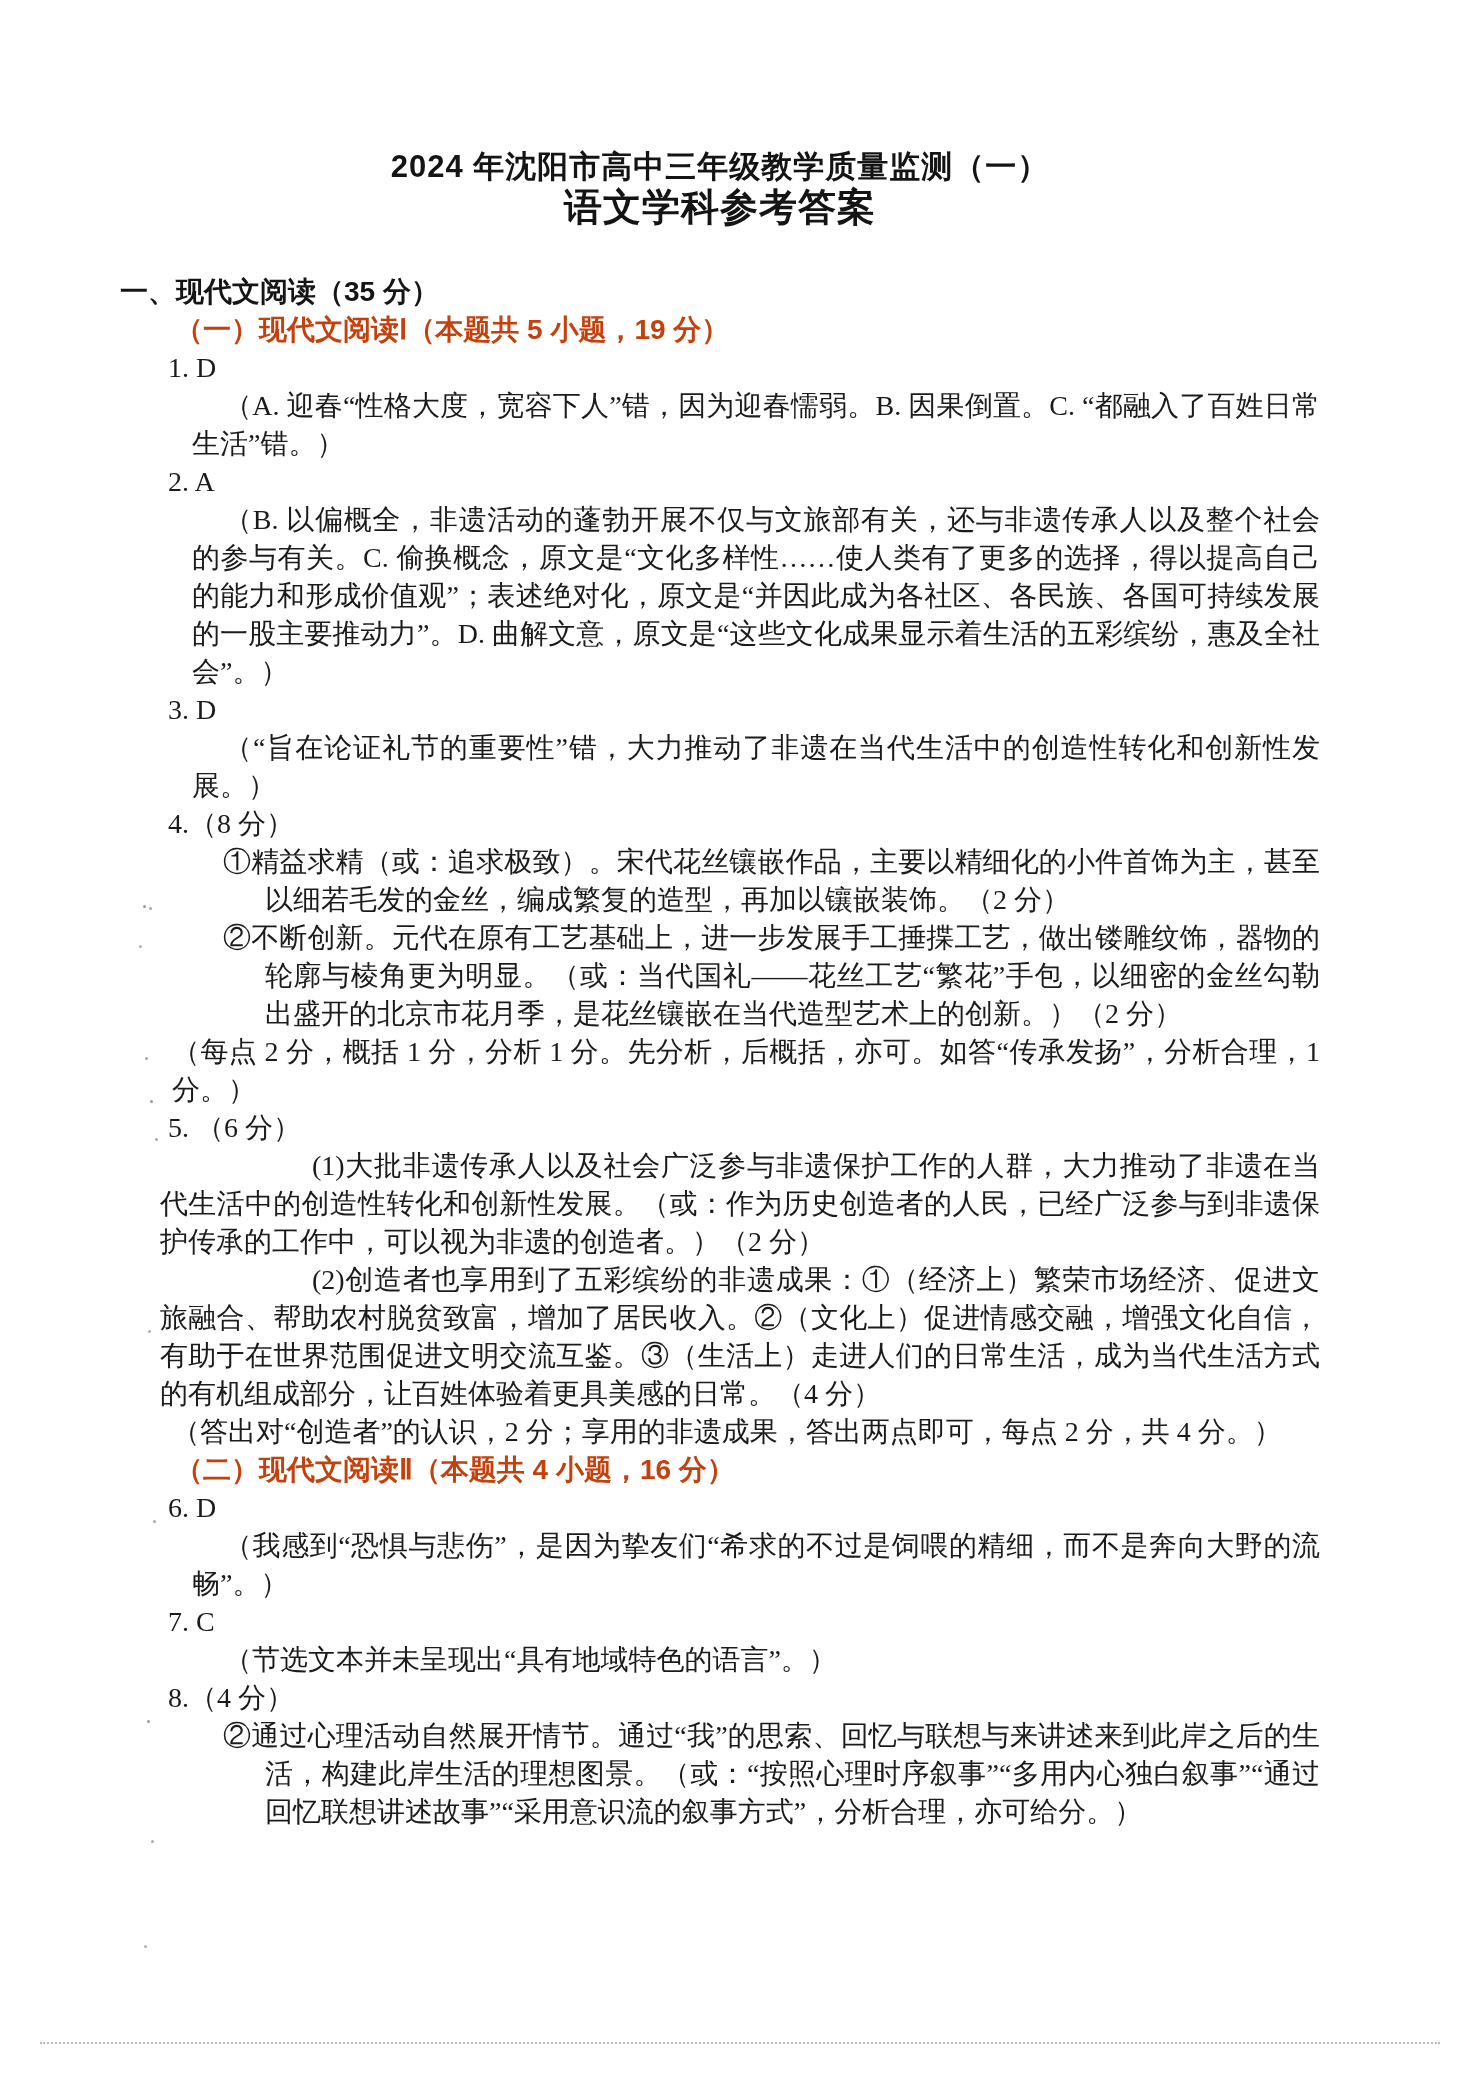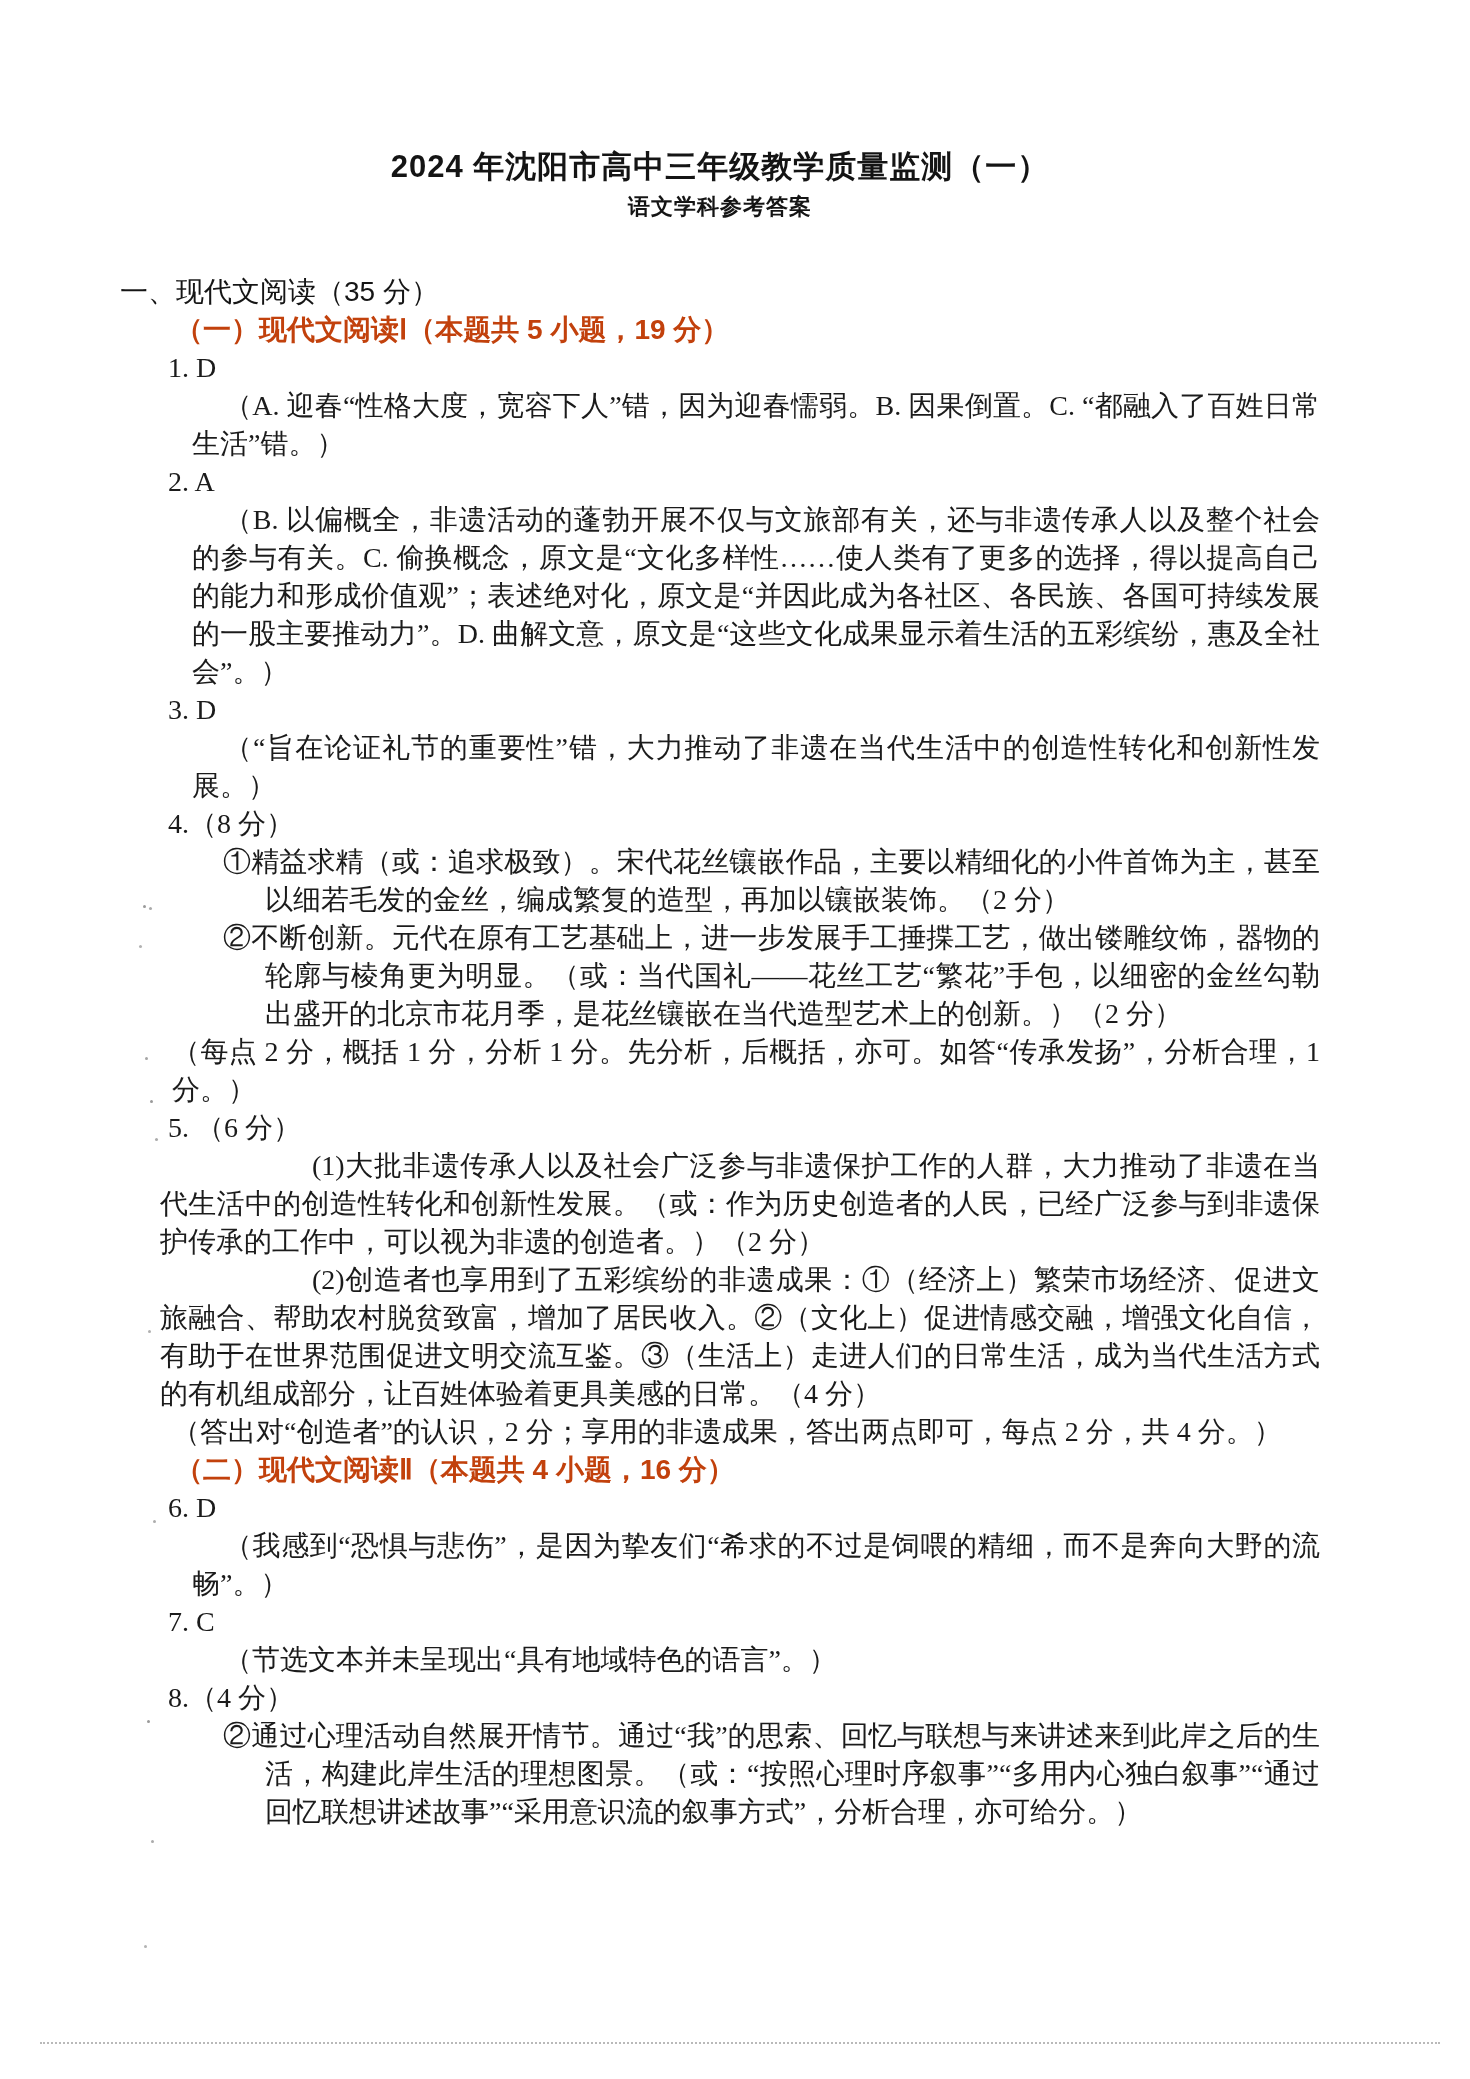--- a/index.html
+++ b/index.html
@@ -28,30 +28,30 @@
     font-size: 31px;
     line-height: 41px;
     letter-spacing: 1px;
     color: #141414;
   }
   .doc-subtitle {
     margin: 0;
     text-align: center;
     font-family: "Liberation Sans", sans-serif;
     font-weight: 700;
-    font-size: 22px;
+    font-size: 38px;
     line-height: 40px;
     letter-spacing: 1px;
     color: #141414;
   }
   .doc-body { margin-top: 46px; }
   .doc-body p { margin: 0; }
   .h1 {
     font-family: "Liberation Sans", sans-serif;
-    font-weight: 400;
+    font-weight: 700;
     color: #151515;
   }
   .h2 {
     font-family: "Liberation Sans", sans-serif;
     font-weight: 700;
     color: #c2410c;
     margin-left: 55px !important;
   }
   .answer { margin-left: 48px !important; }
   .explain {

